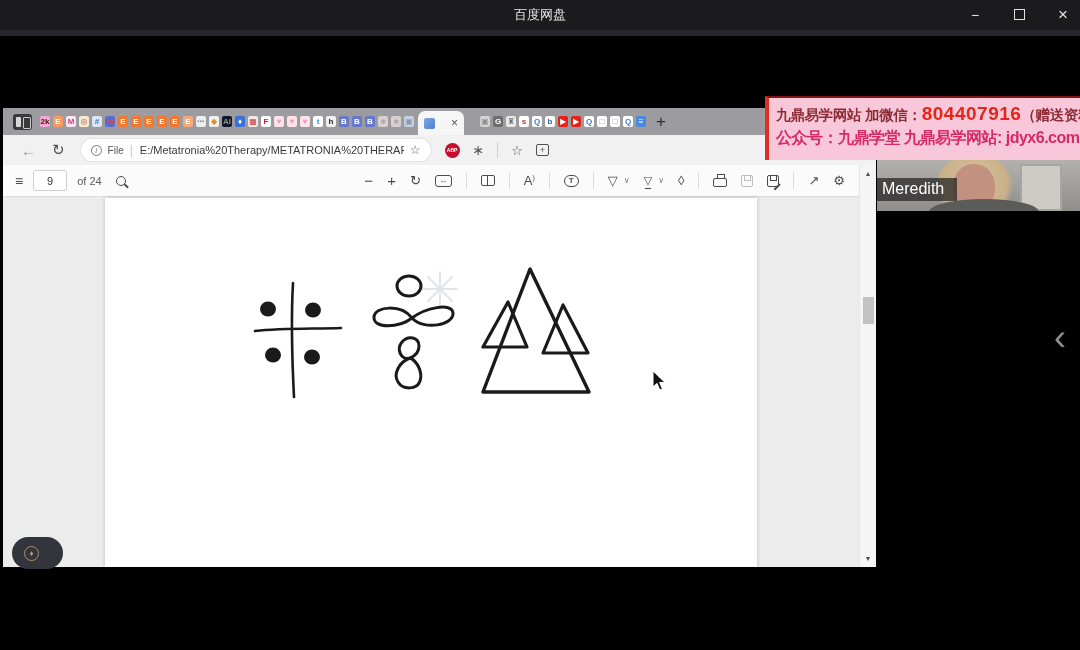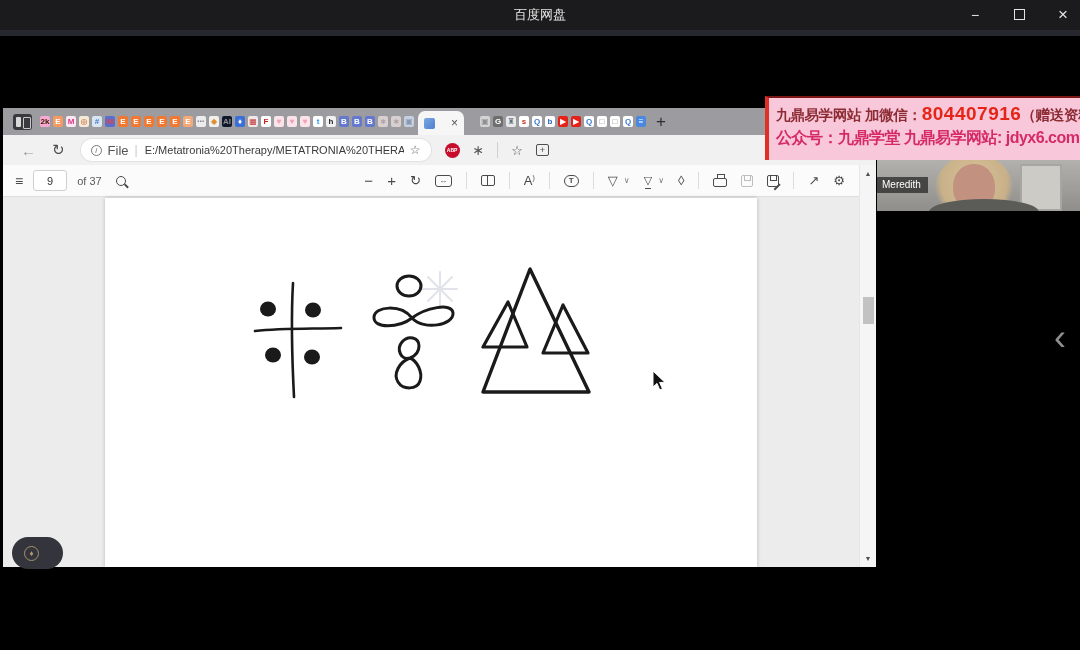--- a/index.html
+++ b/index.html
@@ -27,21 +27,21 @@
   .active-tab .tabico { width:11px; height:11px; background:linear-gradient(135deg,#7fa8e0,#4d7fd0); border-radius:2px; }
   .active-tab .tabclose { color:#555; font-size:12px; line-height:1; }
   .newtab-btn { color:#2e2e2e; font-size:17px; margin-left:10px; line-height:1; flex:none; }
 
   
   .addressbar { position:absolute; left:0; top:27px; width:100%; height:30px; background:#f1f1f2; display:flex; align-items:center; padding:0 10px; }
   .nav-ico { color:#9a9a9a; font-size:15px; margin:0 8px; flex:none; }
   .nav-refresh { color:#4f4f4f; }
   .urlbox { height:22px; background:#fff; border-radius:11px; display:flex; align-items:center; flex:none; width:350px; margin-left:8px; padding:0 10px; box-shadow:0 0 0 1px #e2e2e2; }
   .info-ico { width:11px; height:11px; border:1px solid #777; border-radius:50%; color:#777; font-size:8px; display:flex; align-items:center; justify-content:center; font-style:italic; flex:none; }
-  .file-label { color:#555; font-size:13px; margin:0 6px; }
+  .file-label { color:#555; font-size:10px; margin:0 6px; }
   .url-sep { color:#c9c9c9; font-size:12px; margin-right:7px; }
   .url-text { color:#3a3a3a; font-size:11px; white-space:nowrap; overflow:hidden; }
   .star-ico { color:#5c5c5c; font-size:12px; margin-left:6px; }
   .bar-icos { display:flex; align-items:center; gap:13px; margin-left:14px; }
   .abp-badge { width:15px; height:15px; background:#c70d2c; border-radius:50%; color:#fff; font-size:5px; font-weight:bold; display:flex; align-items:center; justify-content:center; }
   .flower-ico { color:#555; font-size:14px; }
   .vline { width:1px; height:16px; background:#d0d0d0; }
   .favstar-ico { color:#4f4f4f; font-size:13px; }
   .collections-ico { width:13px; height:12px; border:1.4px solid #4f4f4f; border-radius:2px; color:#4f4f4f; font-size:9px; display:flex; align-items:center; justify-content:center; line-height:1; }
 
@@ -88,21 +88,21 @@
   .ad-line1 { font-size:14.5px; font-weight:bold; color:#8d2c34; white-space:nowrap; letter-spacing:-0.3px; }
   .ad-number { font-size:19px; color:#e42517; letter-spacing:0.5px; }
   .ad-line2 { font-size:16px; font-weight:bold; color:#d62a66; white-space:nowrap; margin-top:3px; letter-spacing:-0.5px; }
 
   
   .webcam { position:absolute; left:877px; top:160px; width:203px; height:51px; background:linear-gradient(180deg,#b3b1ad,#908e8b); overflow:hidden; }
   .wc-door { position:absolute; right:18px; top:4px; width:42px; height:47px; background:#cdcbc6; border:2px solid #a8a6a2; }
   .wc-hair { position:absolute; left:58px; top:-6px; width:78px; height:70px; background:radial-gradient(ellipse at 50% 40%, #d9c49c 0%, #c8b088 60%, transparent 72%); border-radius:50%; }
   .wc-face { position:absolute; left:76px; top:4px; width:42px; height:46px; background:#c29180; border-radius:48% 48% 46% 46%; }
   .wc-shoulder { position:absolute; left:52px; bottom:-14px; width:110px; height:26px; background:#5b5b58; border-radius:50% 50% 0 0; }
-  .wc-name { position:absolute; left:0; bottom:18px; background:rgba(35,35,35,.72); color:#fff; font-size:10px; padding:2px 7px 3px 5px; }
+  .wc-name { position:absolute; left:0; bottom:10px; background:rgba(35,35,35,.72); color:#fff; font-size:16px; padding:2px 13px 3px 5px; }
 
   
   .toast { position:absolute; left:12px; top:537px; height:32px; background:#34343d; border-radius:16px; display:flex; align-items:center; padding:0 16px 0 12px; }
   .toast-ico { width:15px; height:15px; border:1.3px solid #a8906a; border-radius:50%; color:#b49a70; font-size:8px; display:flex; align-items:center; justify-content:center; margin-right:8px; flex:none; }
   .toast-text { color:#cdbb98; font-size:12.5px; white-space:nowrap; }
 
   
   .side-chevron { position:absolute; left:1054px; top:320px; color:#8f8f8f; font-size:36px; line-height:1; }
 
   
@@ -194,21 +194,21 @@
       <span class="vline"></span>
       <span class="favstar-ico">☆</span>
       <span class="collections-ico">+</span>
     </div>
   </div>
 
   <div class="pdfbar">
     <div class="grp-left">
       <span class="menu-ico">≡</span>
       <span class="pageno">9</span>
-      <span class="ofpages">of 37</span>
+      <span class="ofpages">of 24</span>
       <span class="ico-search"></span>
     </div>
     <div class="grp-right">
       <span class="tico" style="font-size:15px">−</span>
       <span class="tico" style="font-size:15px">+</span>
       <span class="tico">↻</span>
       <span class="ico-fit">↔</span>
       <span class="tsep"></span>
       <span class="ico-book"></span>
       <span class="tsep"></span>

